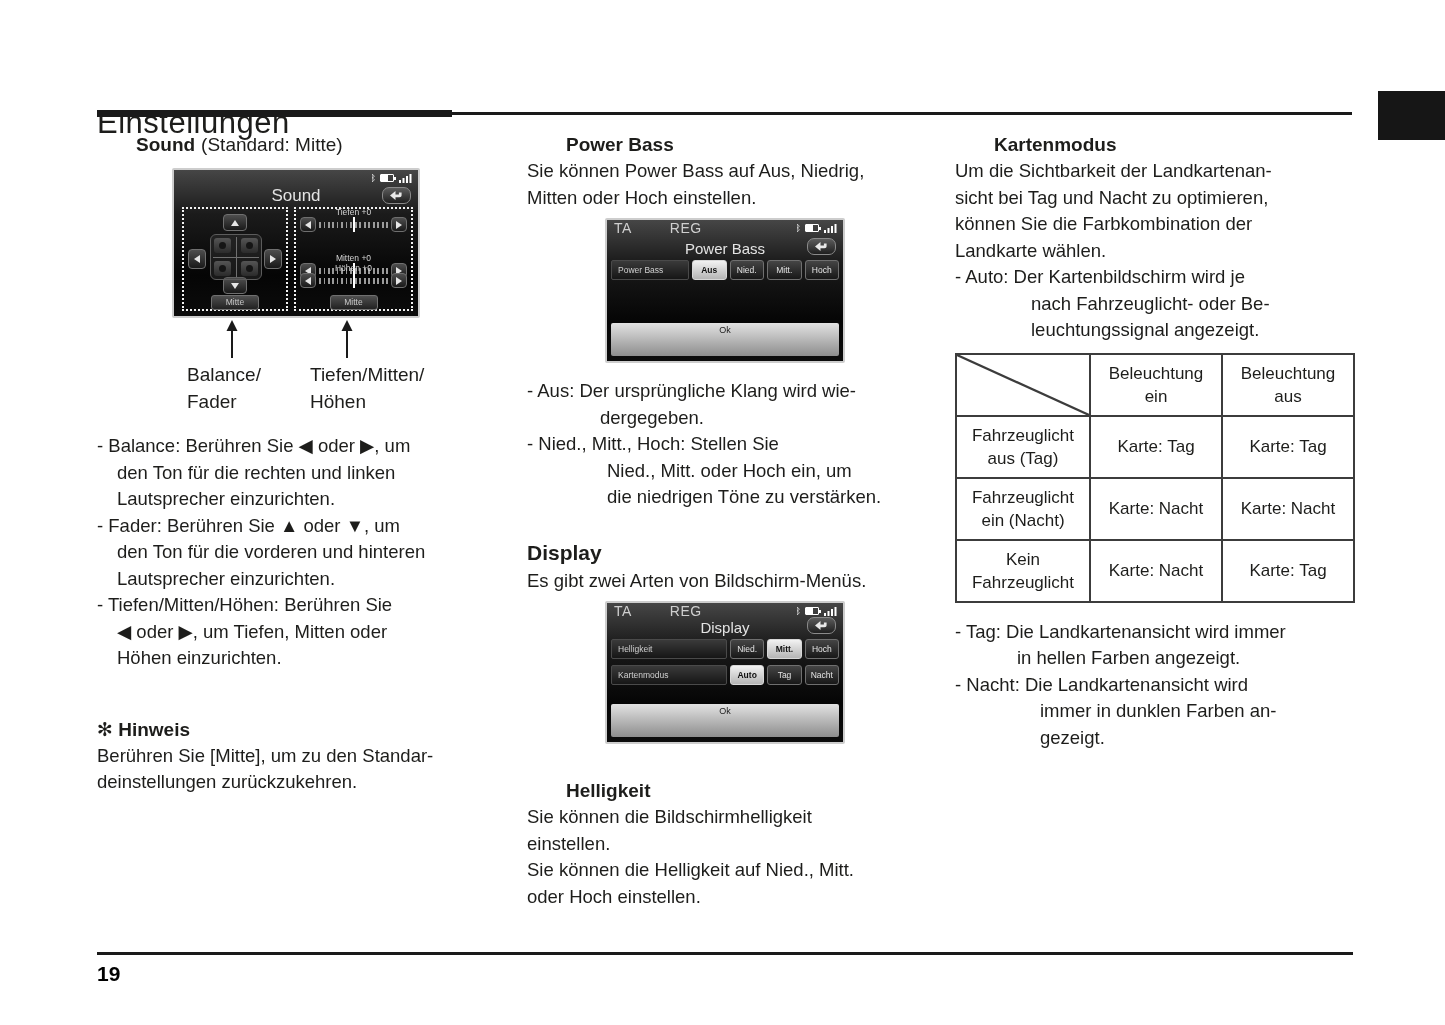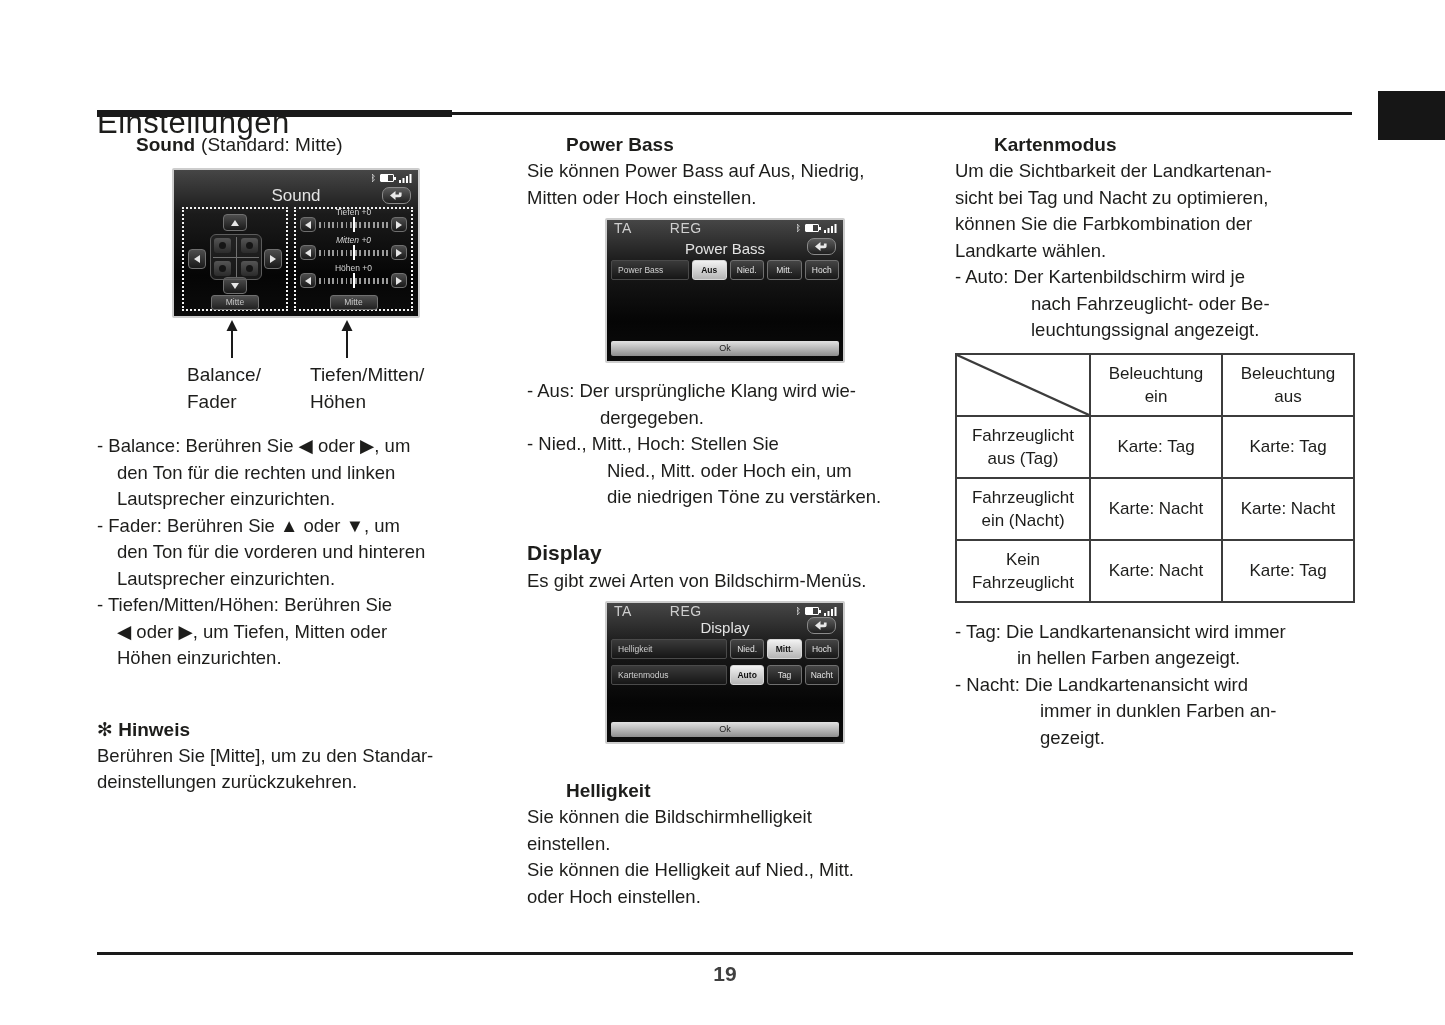--- a/index.html
+++ b/index.html
@@ -72,42 +72,42 @@
   .bfw{position:absolute;left:26px;top:25px;width:50px;height:44px;border:1px solid #5c5c5c;border-radius:6px;background:rgba(70,70,70,.3);}
   .bfw::before{content:'';position:absolute;left:50%;top:2px;bottom:2px;width:1px;background:#707070;}
   .bfw::after{content:'';position:absolute;top:50%;left:2px;right:2px;height:1px;background:#707070;}
   .spk{position:absolute;width:17px;height:15px;border-radius:3px;background:linear-gradient(#555,#2b2b2b);}
   .spk::after{content:'';position:absolute;left:5px;top:4px;width:7px;height:7px;border-radius:50%;background:#151515;}
   .spk.p1{left:3px;top:3px;} .spk.p2{right:3px;top:3px;} .spk.p3{left:3px;bottom:3px;} .spk.p4{right:3px;bottom:3px;}
   .mitte{position:absolute;left:50%;transform:translateX(-50%);top:86px;width:46px;height:13px;
          background:linear-gradient(#505050,#212121);border:1px solid #707070;border-radius:3px;
          color:#c9c9c9;font-size:8.5px;line-height:12px;text-align:center;}
   .sgrp{position:absolute;left:4px;right:4px;}
-  .sg1{top:-2px;} .sg2{top:26px;font-style:italic;} .sg3{top:54px;}
+  .sg1{top:-2px;} .sg2{top:44px;} .sg3{top:54px;}
   .slabel{text-align:center;color:#d5d5d5;font-size:8.5px;line-height:10px;}
   .srow{margin-top:1px;height:13px;display:flex;align-items:center;}
   .sbtn{position:static;width:14px;height:13px;flex:0 0 14px;}
   .track{flex:1;height:9px;margin:0 3px;position:relative;
          background-image:repeating-linear-gradient(90deg,#9a9a9a 0 1.5px,transparent 1.5px 4.5px);
          background-size:100% 6px;background-position:center;background-repeat:no-repeat;}
   .track::after{content:'';position:absolute;left:50%;top:-3px;width:2px;height:15px;background:#fff;transform:translateX(-50%);}
 
   
   .optrow{position:absolute;left:4px;right:4px;height:20px;display:flex;gap:3px;}
   .pbs .optrow{top:40px;}
   .dsp .r1{top:36px;}
   .dsp .r2{top:62px;}
   .optlabel{box-sizing:border-box;background:linear-gradient(#3a3a3a,#161616);border:1px solid #4a4a4a;
             color:#cfcfcf;font-size:8.5px;line-height:18px;padding-left:6px;border-radius:2px;}
   .pbs .optlabel{flex:0 0 78px;}
   .dsp .optlabel{flex:0 0 116px;}
   .opt{flex:1;box-sizing:border-box;background:linear-gradient(#454545,#181818);border:1px solid #6f6f6f;
        border-radius:3px;color:#e3e3e3;font-size:8.5px;line-height:18px;text-align:center;}
   .opt.sel{background:linear-gradient(#f2f2f2,#b5b5b5);color:#101010;border-color:#d8d8d8;font-weight:700;}
-  .okbar{position:absolute;left:4px;right:4px;bottom:5px;height:15px;border-radius:2px;
+  .okbar{position:absolute;left:4px;right:4px;bottom:5px;height:33px;border-radius:2px;
          background:linear-gradient(#e2e2e2,#8d8d8d);color:#1c1c1c;font-size:9px;line-height:15px;text-align:center;}
 
   
   .callouts{position:relative;height:97px;margin-top:2px;}
   .c-arrow{position:absolute;top:0;}
   .ca1{left:128px;} .ca2{left:243px;}
   .c-label{position:absolute;top:41px;font-size:19px;line-height:27px;}
   .cl1{left:90px;} .cl2{left:213px;}
 
   .bullets{margin-top:16px;}
@@ -120,21 +120,21 @@
   
   .ktable{border-collapse:collapse;margin-top:9px;padding-left:19px;}
   .ktable td{border:2px solid #3c3c3c;text-align:center;font-size:17px;line-height:23px;color:#1d1d1b;padding:4px 2px;}
   .ktable .c0{width:128px;} .ktable .c1{width:126px;} .ktable .c2{width:126px;}
   .ktable tr{height:62px;}
   td.diag{position:relative;padding:0;}
   td.diag svg{position:absolute;left:0;top:0;width:100%;height:100%;}
 
   
   .foot-rule{position:absolute;left:97px;top:952px;width:1256px;height:3px;background:#1a1a1a;}
-  .pageno{position:absolute;left:97px;top:962px;width:1256px;text-align:center;font-size:21px;font-weight:700;color:#404040;}
+  .pageno{position:absolute;left:97px;top:962px;width:1256px;text-align:left;font-size:21px;font-weight:700;color:#000000;}
 </style>
 </head>
 <body>
 
 <div class="page">
 
   <div class="h1">Einstellungen</div>
   <div class="rule-thick"></div>
   <div class="rule-thin"></div>
   <div class="edge-tab"></div>

